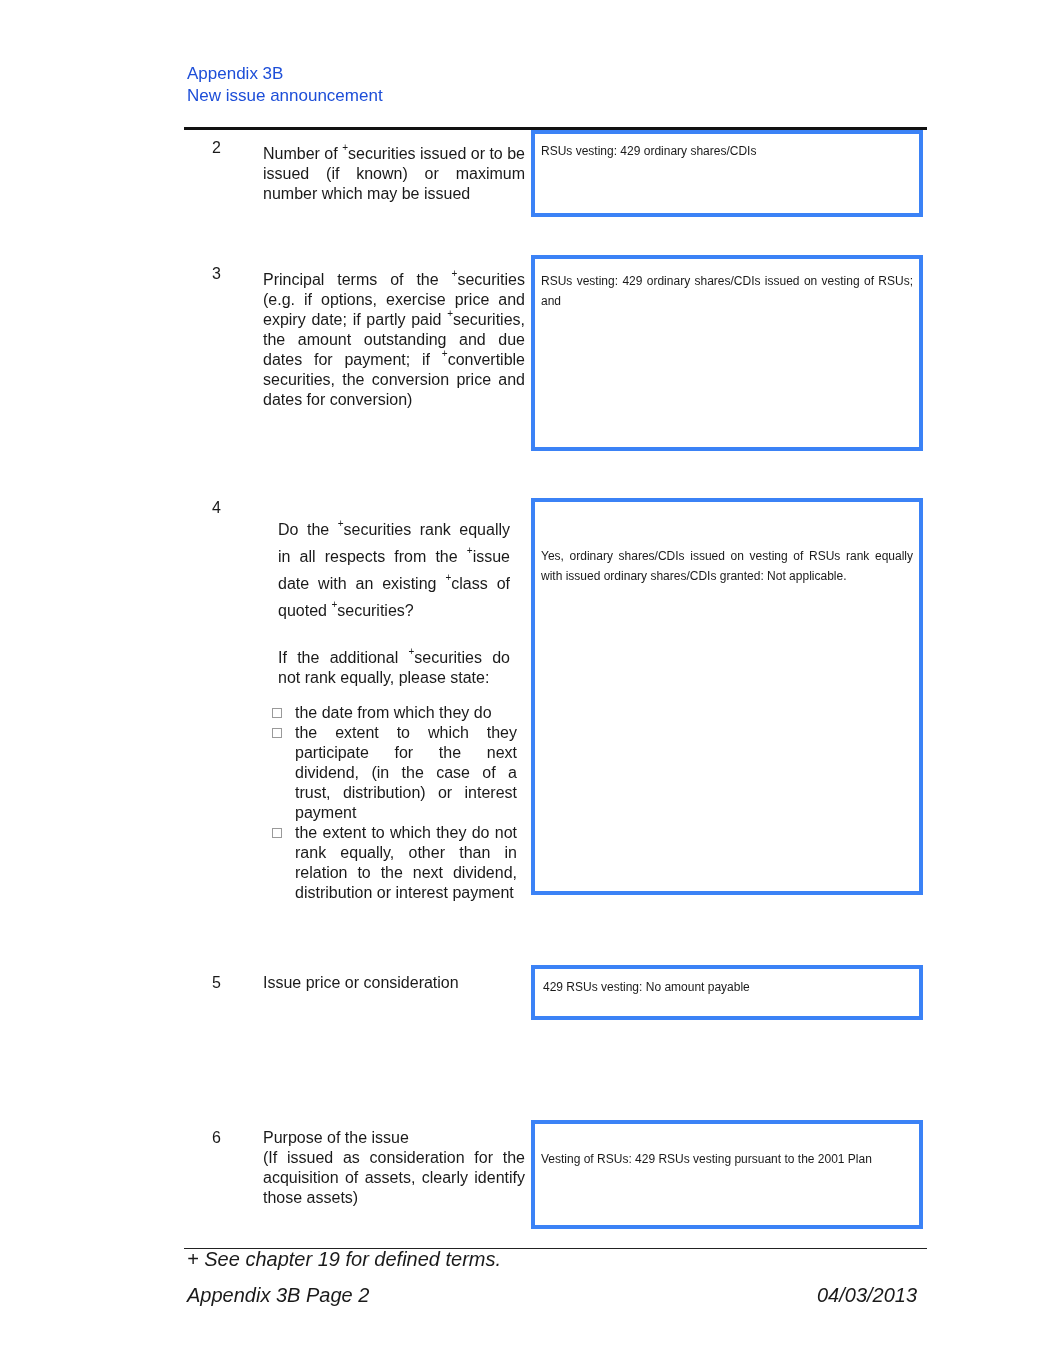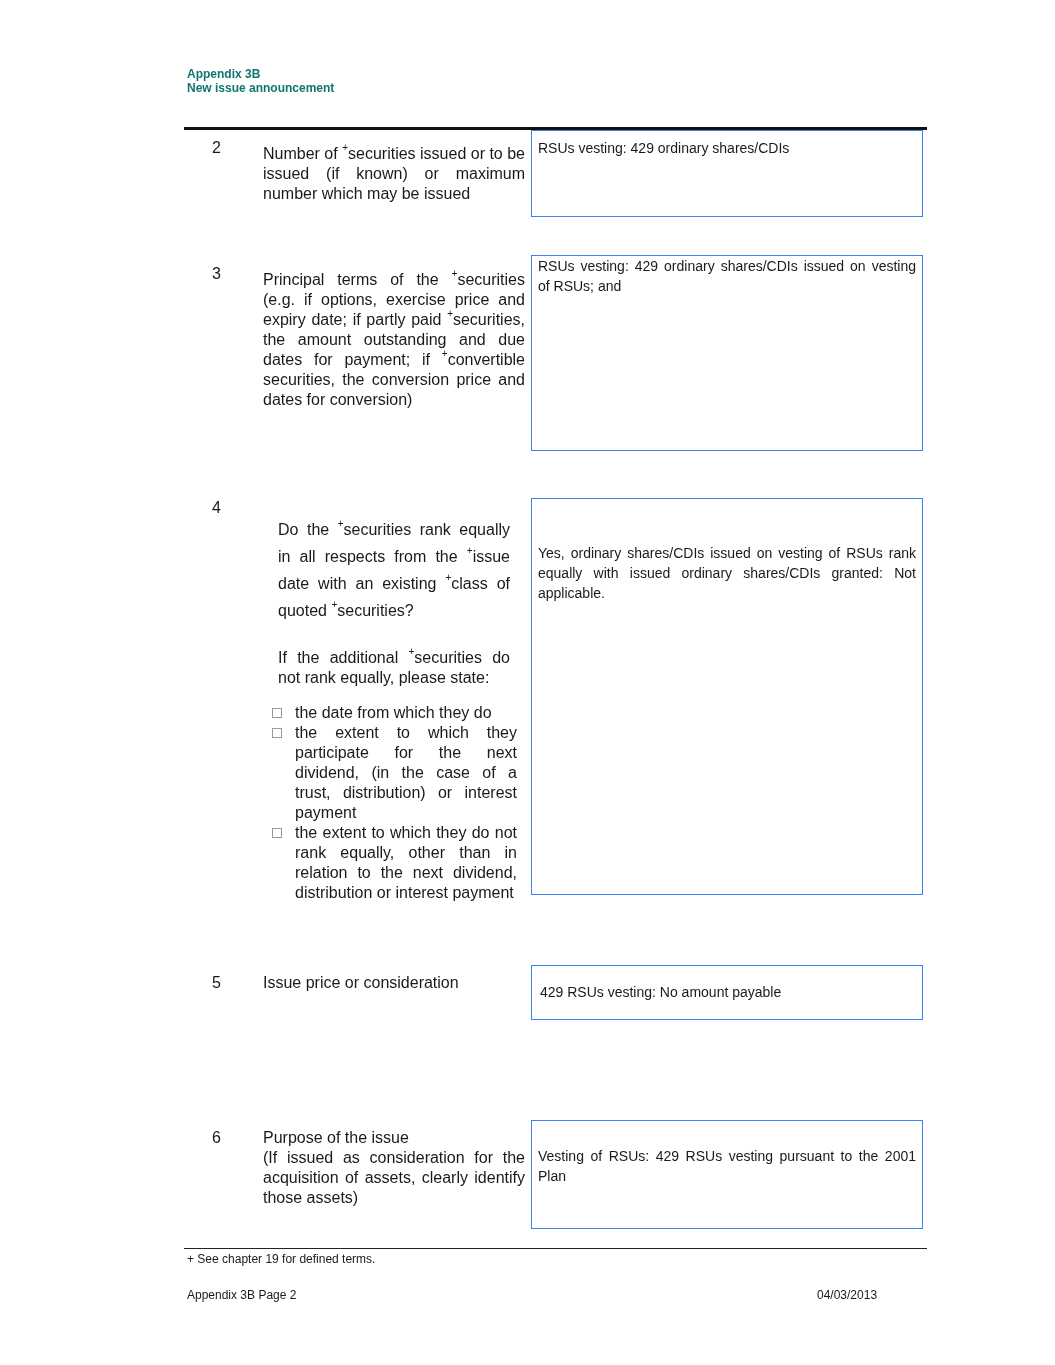--- a/index.html
+++ b/index.html
@@ -1,63 +1,63 @@
 <!DOCTYPE html>
 <html><head>
   <meta charset="utf-8">
   <style>
     html, body { margin: 0; padding: 0; background: #ffffff; }
     body {
       width: 1055px; height: 1365px; position: relative; overflow: hidden;
       font-family: "Liberation Sans", sans-serif; color: #1a1a1a;
     }
-    .hdr { position: absolute; left: 187px; font-weight: bold; font-size: 12px; line-height: 22px; color: #0f766e; }
+    .hdr { position: absolute; left: 187px; font-weight: normal; font-size: 17px; line-height: 22px; color: #1d4ed8; }
     .rule-top { position: absolute; left: 184px; top: 127px; width: 743px; height: 3px; background: #111; }
     .rule-foot { position: absolute; left: 184px; top: 1248px; width: 743px; height: 1px; background: #222; }
     .num { position: absolute; left: 212px; font-size: 16px; line-height: 20px; }
     .q {
       position: absolute; left: 263px; width: 262px; font-size: 16px; line-height: 20px;
       text-align: justify; text-align-last: left;
     }
     .q sup { font-size: 10px; line-height: 0; position: relative; top: -2px; vertical-align: super; }
     .q .tall { line-height: 27px; }
     .box {
-      position: absolute; left: 531px; width: 392px; border: 1px solid #3b82f6;
-      font-size: 14px; line-height: 20px; padding: 0 6px; box-sizing: border-box;
+      position: absolute; left: 531px; width: 392px; border: 4px solid #3b82f6;
+      font-size: 12px; line-height: 20px; padding: 0 6px; box-sizing: border-box;
       text-align: justify; text-align-last: left;
     }
     .bullets { list-style: none; margin: 8px; padding: 0; }
     .bullets li { position: relative; padding-left: 24px; }
     .chk {
       position: absolute; left: 1px; top: 5px; width: 8px; height: 8px;
       border: 1px solid #9a9a9a; background: #fff;
     }
-    .foot { position: absolute; font-size: 12px; line-height: 18px; }
+    .foot { position: absolute; font-size: 20px; line-height: 18px; font-style: italic; }
     .p { margin: 15px; }
   </style>
 </head>
 <body>
 
 <div class="hdr" style="top:63px">Appendix 3B</div>
-<div class="hdr" style="top:77px">New issue announcement</div>
+<div class="hdr" style="top:85px">New issue announcement</div>
 <div class="rule-top"></div>
 
 <div class="num" style="top:138px">2</div>
 <div class="q" style="top:144px">
   <span>Number of </span><sup>+</sup><span>securities issued or to be issued (if known) or maximum number which may be issued</span>
 </div>
 <div class="box" style="top:130px; height:87px; padding-top:7px">
   <span>RSUs vesting: 429 ordinary shares/CDIs</span>
 </div>
 
 <div class="num" style="top:264px">3</div>
 <div class="q" style="top:270px">
   <span>Principal terms of the </span><sup>+</sup><span>securities (e.g. if options, exercise price and expiry date; if partly paid </span><sup>+</sup><span>securities, the amount outstanding and due dates for payment; if </span><sup>+</sup><span>convertible securities, the conversion price and dates for conversion)</span>
 </div>
-<div class="box" style="top:255px; height:196px; padding-top:0">
+<div class="box" style="top:255px; height:196px; padding-top:12px">
   <span>RSUs vesting: 429 ordinary shares/CDIs issued on vesting of RSUs; and</span>
 </div>
 
 <div class="num" style="top:498px">4</div>
 <div class="q" style="top:501px">
   <p class="p tall"><span>Do the </span><sup>+</sup><span>securities rank equally in all respects from the </span><sup>+</sup><span>issue date with an existing </span><sup>+</sup><span>class of quoted </span><sup>+</sup><span>securities?</span></p>
   <p class="p" style="margin-top:24px"><span>If the additional </span><sup>+</sup><span>securities do not rank equally, please state:</span></p>
   <ul class="bullets">
     <li><span class="chk"></span><span>the date from which they do</span></li>
     <li><span class="chk"></span><span>the extent to which they participate for the next dividend, (in the case of a trust, distribution) or interest payment</span></li>
@@ -65,21 +65,21 @@
   </ul>
 </div>
 <div class="box" style="top:498px; height:397px; padding-top:44px">
   <span>Yes, ordinary shares/CDIs issued on vesting of RSUs rank equally with issued ordinary shares/CDIs granted: Not applicable.</span>
 </div>
 
 <div class="num" style="top:973px">5</div>
 <div class="q" style="top:973px">
   <span>Issue price or consideration</span>
 </div>
-<div class="box" style="top:965px; height:55px; padding-top:16px; padding-left:8px">
+<div class="box" style="top:965px; height:55px; padding-top:8px; padding-left:8px">
   <span>429 RSUs vesting: No amount payable</span>
 </div>
 
 <div class="num" style="top:1128px">6</div>
 <div class="q" style="top:1128px">
   <div>Purpose of the issue</div>
   <div>(If issued as consideration for the acquisition of assets, clearly identify those assets)</div>
 </div>
 <div class="box" style="top:1120px; height:109px; padding-top:25px">
   <span>Vesting of RSUs: 429 RSUs vesting pursuant to the 2001 Plan</span>

